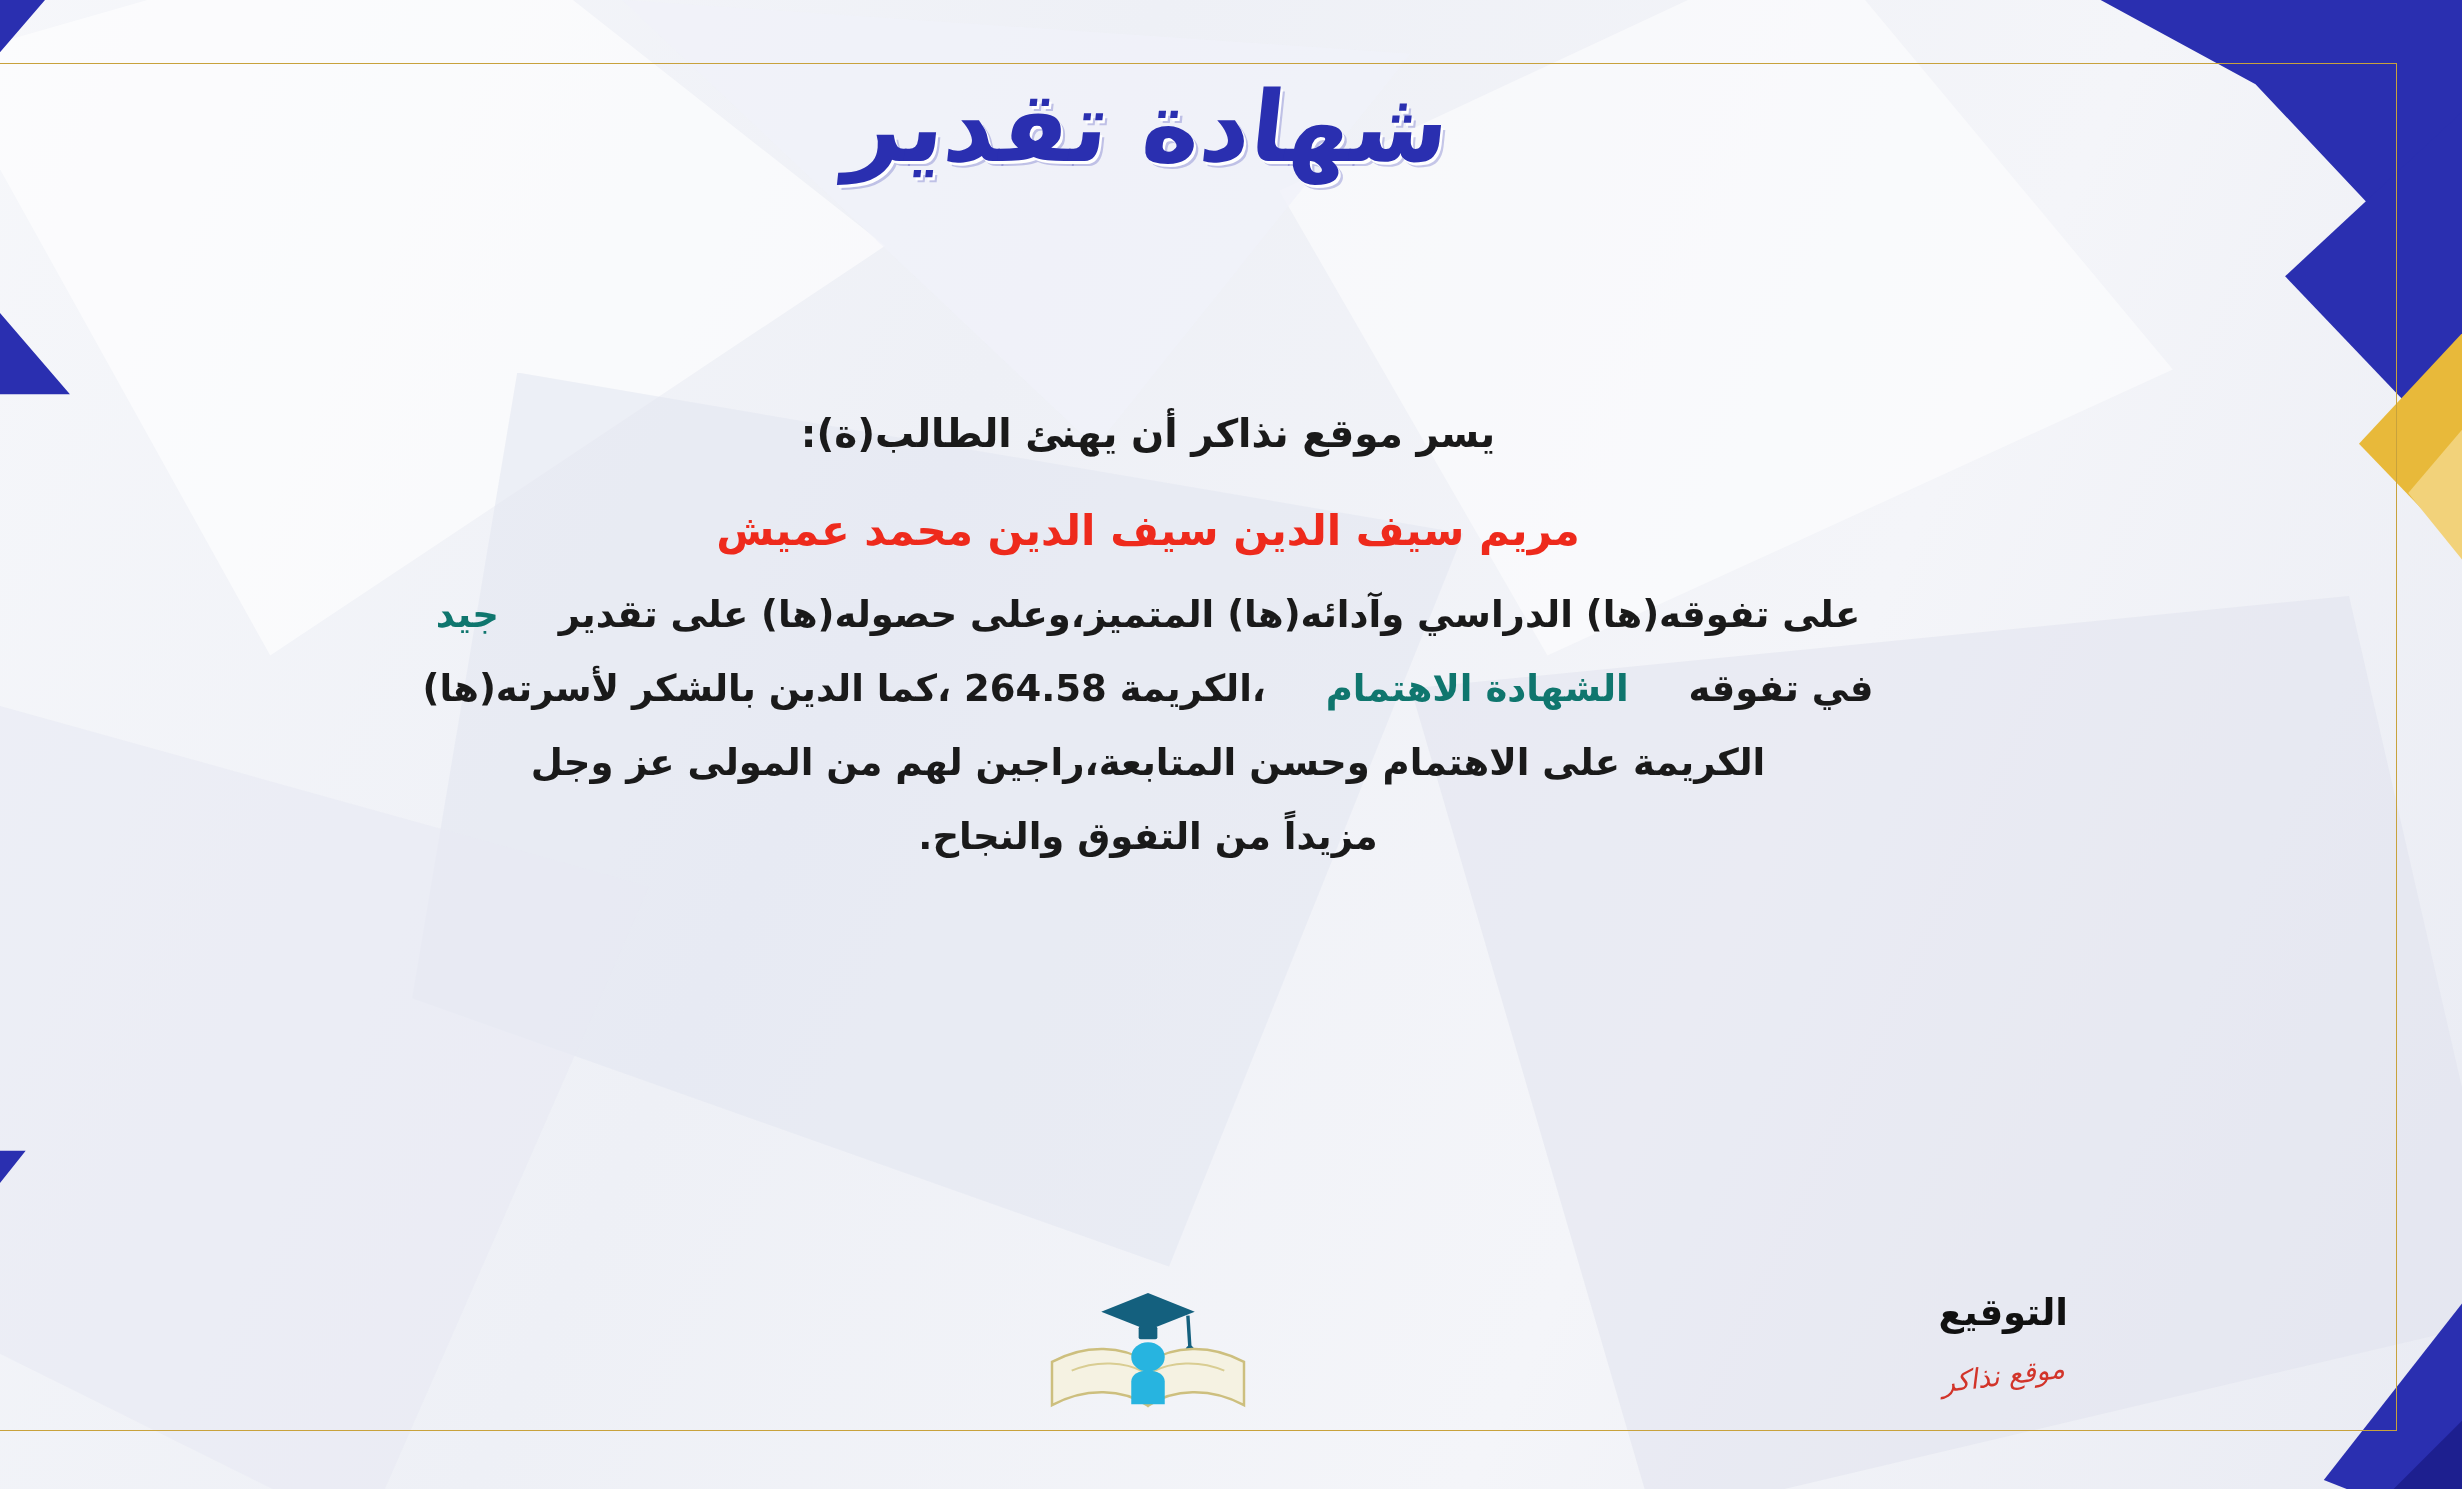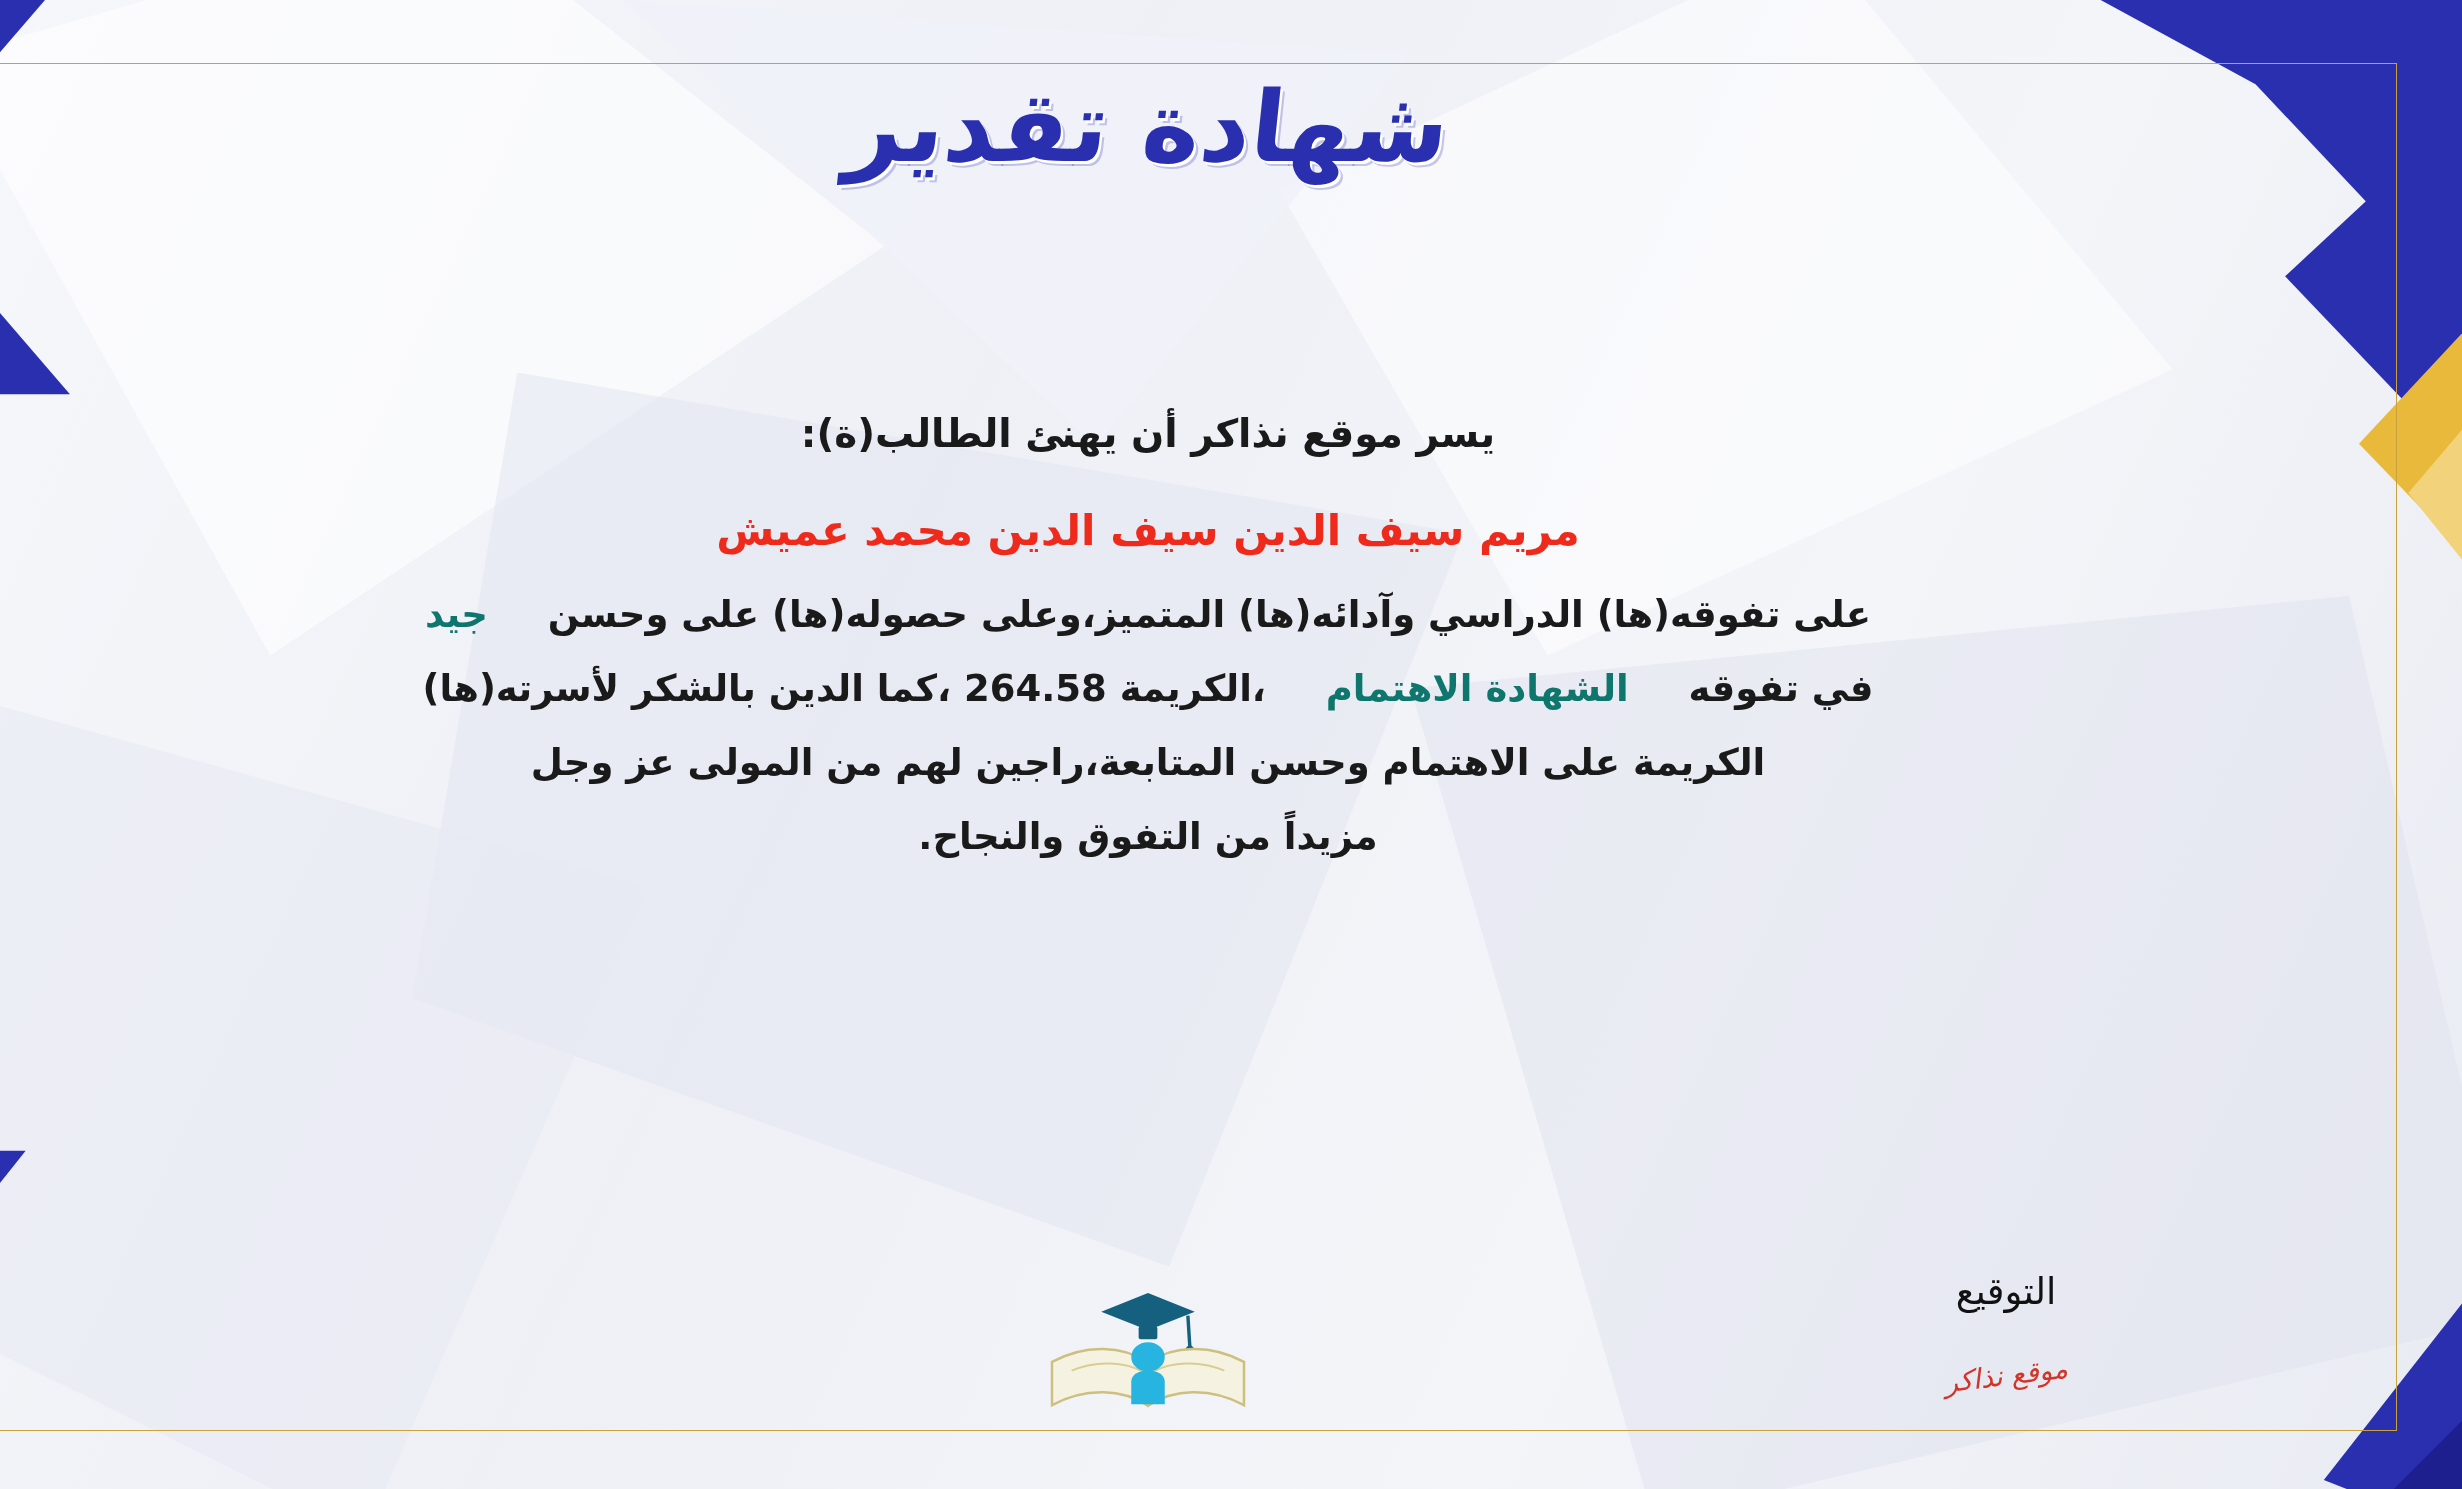--- a/index.html
+++ b/index.html
@@ -121,23 +121,23 @@
   
   .signature-block {
     position: absolute;
     right: 394px;
     bottom: 98px;
     text-align: center;
     direction: rtl;
   }
   .signature-label {
     font-size: 37px;
-    font-weight: 400;
+    font-weight: 700;
     color: #111;
-    margin-bottom: 46px;
+    margin-bottom: 25px;
   }
   .signature-script {
     font-family: "DejaVu Serif", "Liberation Serif", serif;
     font-size: 27.6px;
     color: #d2342a;
     font-style: italic;
     transform: rotate(-7deg);
     display: inline-block;
   }
 
@@ -202,21 +202,21 @@
     <div class="title">شهادة تقدير</div>
   </div>
 
   <div class="body-block">
 
     <p class="line line-intro">يسر موقع نذاكر أن يهنئ الطالب(ة):</p>
 
     <p class="student-name">مريم سيف الدين سيف الدين محمد عميش</p>
 
     <p class="line line-justify">
-      <span>على تفوقه(ها) الدراسي وآدائه(ها) المتميز،وعلى حصوله(ها) على وحسن</span>
+      <span>على تفوقه(ها) الدراسي وآدائه(ها) المتميز،وعلى حصوله(ها) على تقدير</span>
       <span class="sp"></span>
       <span class="accent">جيد</span>
     </p>
 
     <p class="line line-justify">
       <span>في تفوقه</span>
       <span class="sp"></span>
       <span class="accent">الشهادة الاهتمام</span>
       <span class="sp"></span>
       <span>،الكريمة</span>

